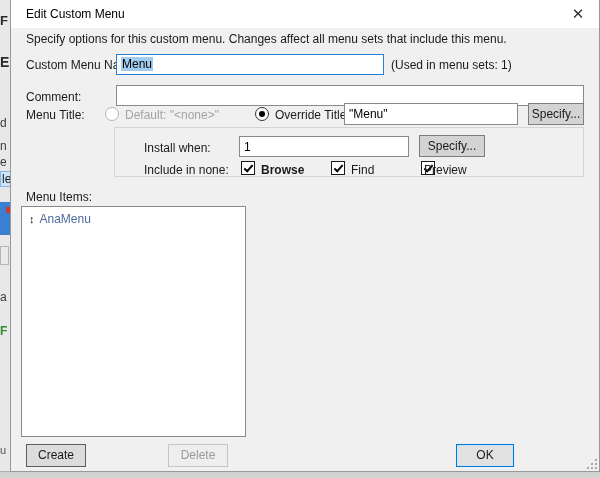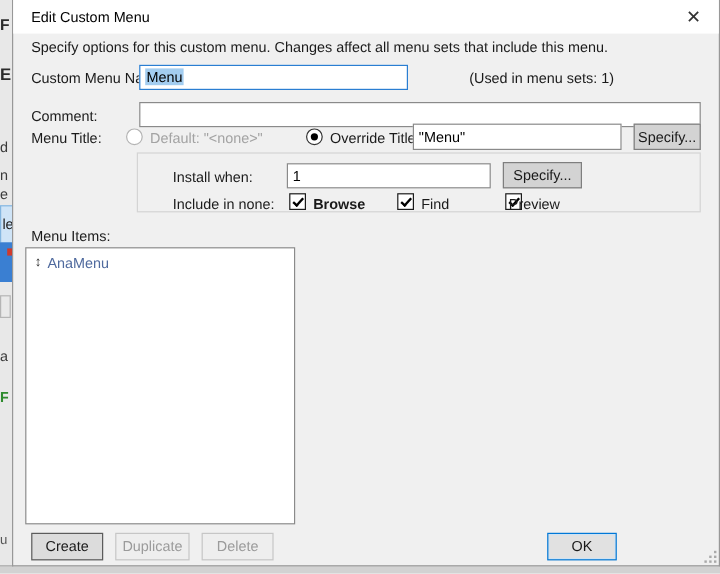--- a/index.html
+++ b/index.html
@@ -7,21 +7,21 @@
   body {
     font-family:"Liberation Sans","DejaVu Sans",sans-serif;
     font-size:12px; color:#1a1a1a; background:#e8e8e8; position:relative;
     overflow:hidden;
   }
 
   
   .bg-frag { position:absolute; overflow:hidden; white-space:nowrap; }
   .bg-strip-bottom { position:absolute; left:0; top:471px; width:600px; height:7px;
     background:#d2d2d2; border-top:1px solid #aeaeae; }
-  .frag-sel { background:#cfe4f7; border:1px solid #84b6e0; padding:8px 1px; }
+  .frag-sel { background:#cfe4f7; border:1px solid #84b6e0; padding:0 1px; }
   .frag-blue { background:#3a7fd2; width:10px; height:33px; position:relative; }
   .frag-blue .reddot { position:absolute; right:0; top:5px; width:4px; height:6px; background:#d03a2c; }
   .frag-btn { background:#e9e9e9; border:1px solid #b5b5b5; width:9px; height:19px; }
 
   
   .dialog {
     position:absolute; left:10px; top:0; width:590px; height:472px;
     background:#f0f0f0; border:1px solid #989898; border-top:none;
   }
   .titlebar { position:absolute; left:0; top:0; width:100%; height:28px; background:#ffffff; }
@@ -102,21 +102,21 @@
 <div class="dialog">
 
   <div class="titlebar">
     <span class="title">Edit Custom Menu</span>
     <span class="close-btn">✕</span>
   </div>
 
   <div class="desc">Specify options for this custom menu. Changes affect all menu sets that include this menu.</div>
 
   <span class="lbl" style="left:15px;top:58px;">Custom Menu Name:</span>
-  <div class="tf tf-focus" style="left:105px;top:54px;width:224px;">
+  <div class="tf tf-focus" style="left:105px;top:54px;width:268px;">
     <span class="sel-text">Menu</span>
   </div>
   <span class="lbl" style="left:380px;top:58px;">(Used in menu sets: 1)</span>
 
   <span class="lbl" style="left:15px;top:90px;">Comment:</span>
   <input class="tf" style="left: 105px; top: 85px; width: 468px;" value="">
 
   <span class="lbl" style="left:15px;top:108px;">Menu Title:</span>
   <span class="radio disabled" style="left:94px;top:107px;"></span>
   <span class="lbl lbl-disabled" style="left:114px;top:108px;">Default: "&lt;none&gt;"</span>
@@ -141,21 +141,20 @@
   <span class="lbl" style="left:15px;top:190px;">Menu Items:</span>
   <div class="listbox">
     <div class="list-item">
       <span class="move-icon">↕</span>
       <span>AnaMenu</span>
     </div>
   </div>
 
 
   <button class="btn btn-create" style="left:15px;top:444px;width:60px;text-align:center;">Create</button>
-  <button class="btn btn-disabled" style="left:85px;top:444px;width:62px;" disabled="">Duplicate</button>
   <button class="btn btn-disabled" style="left:157px;top:444px;width:60px;" disabled="">Delete</button>
   <button class="btn btn-default" style="left:445px;top:444px;width:58px;">OK</button>
 
   <div class="resize-grip">
     <i style="right:0;bottom:0;"></i>
       <i style="right:4px;bottom:0;"></i>
       <i style="right:8px;bottom:0;"></i>
     <i style="right:0;bottom:4px;"></i>
       <i style="right:4px;bottom:4px;"></i>
     <i style="right:0;bottom:8px;"></i>

